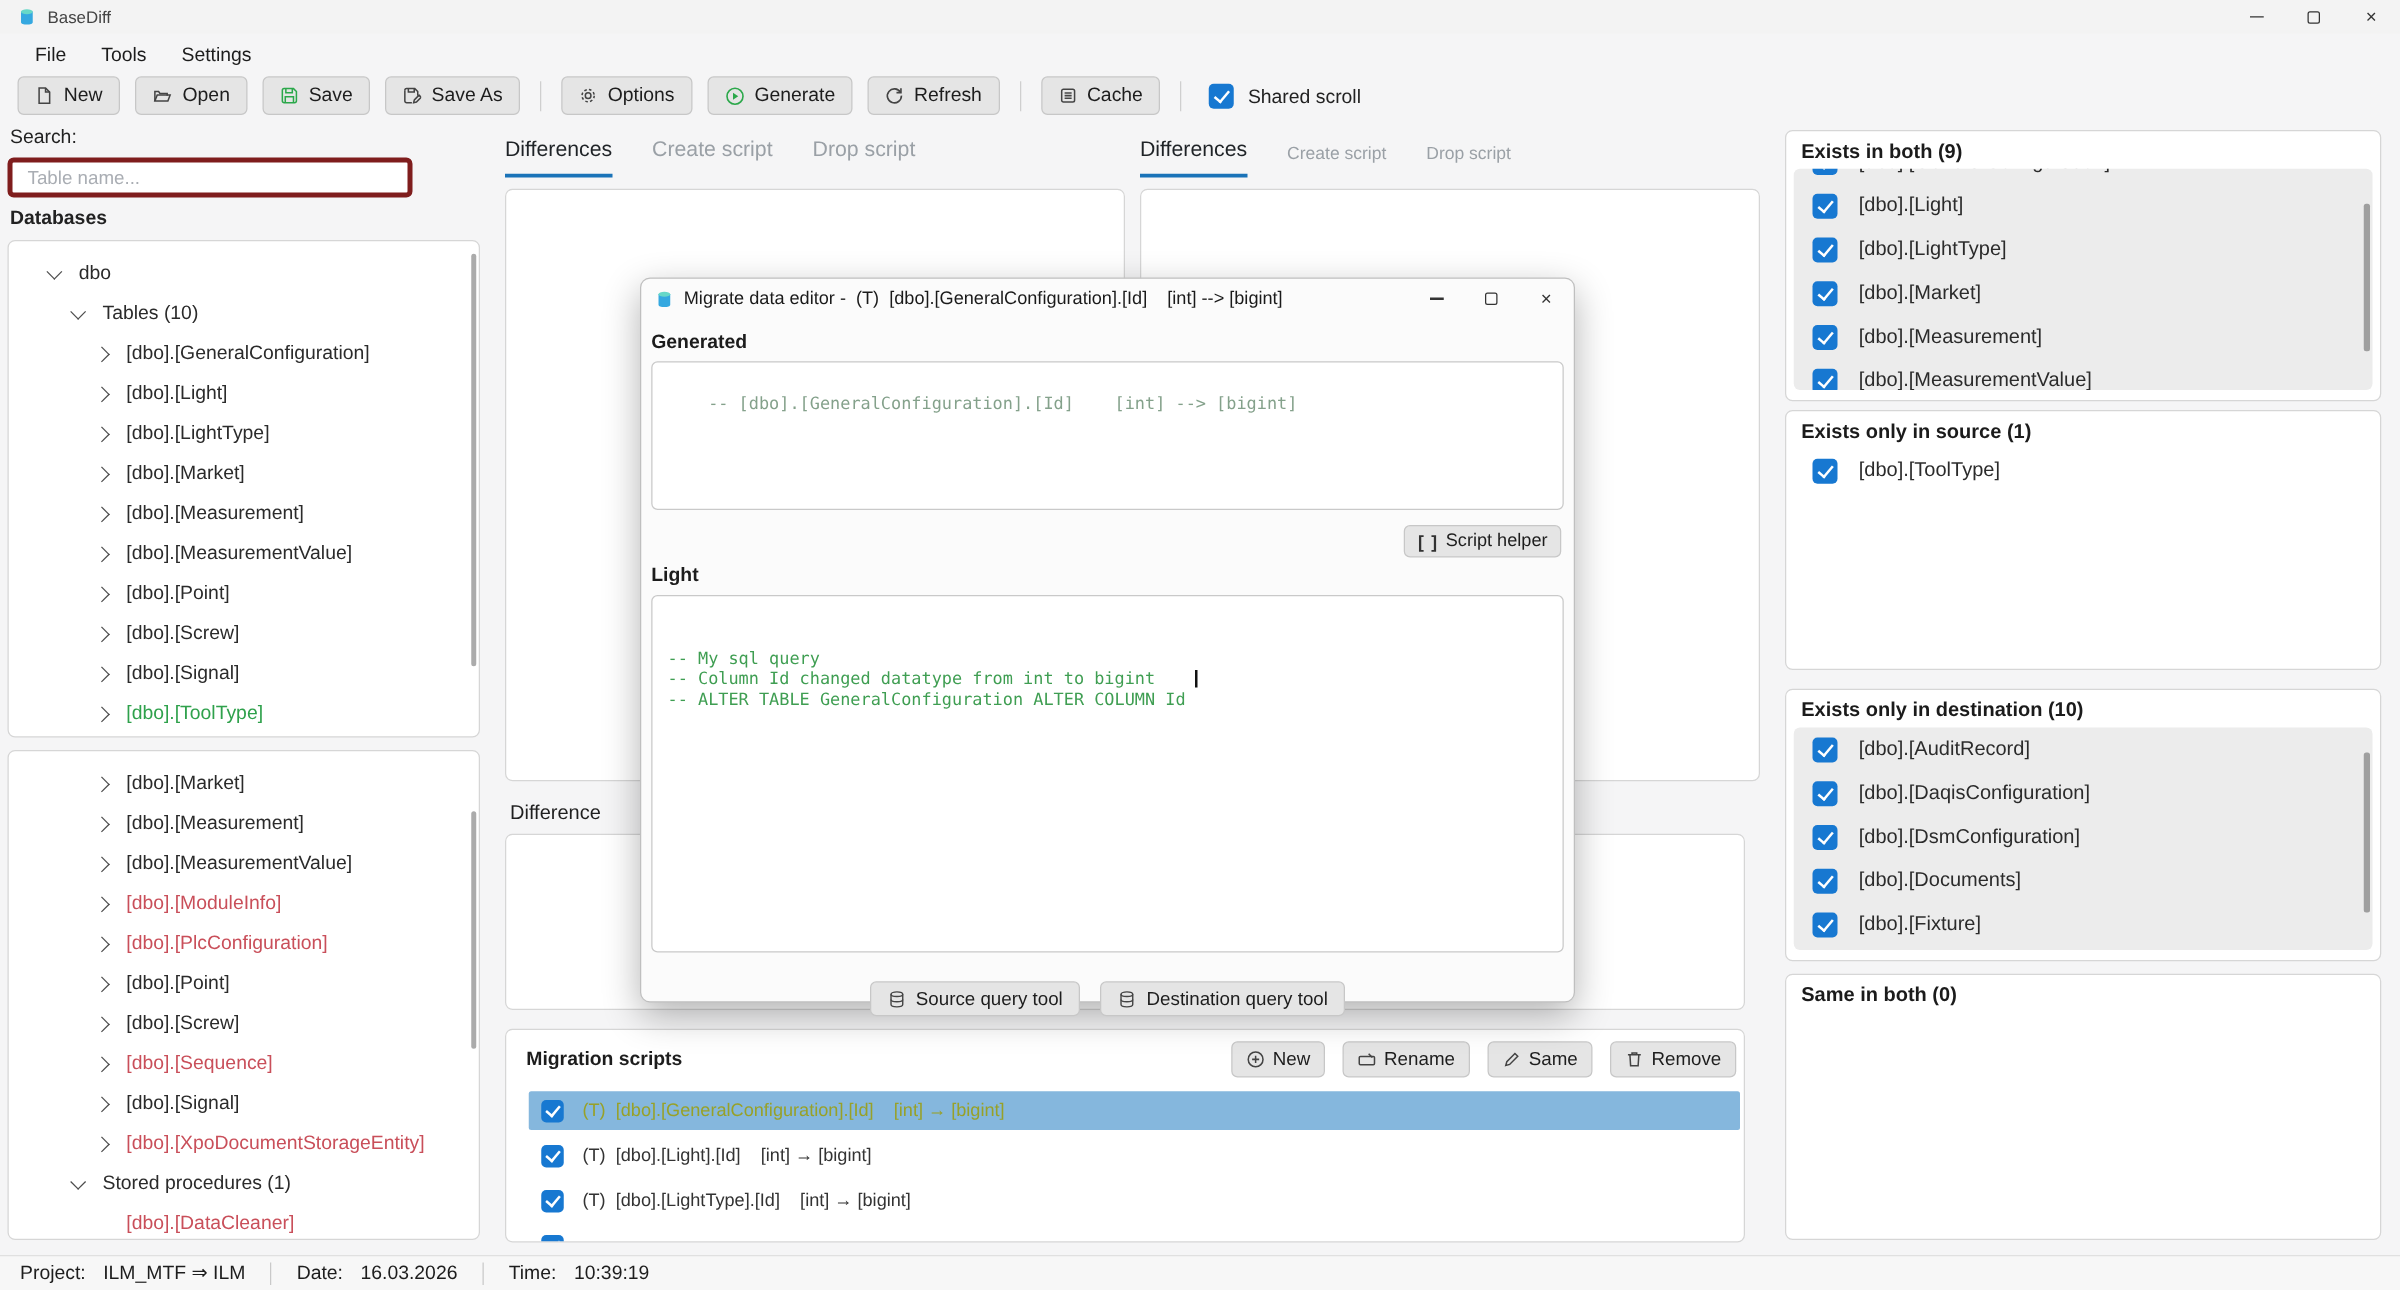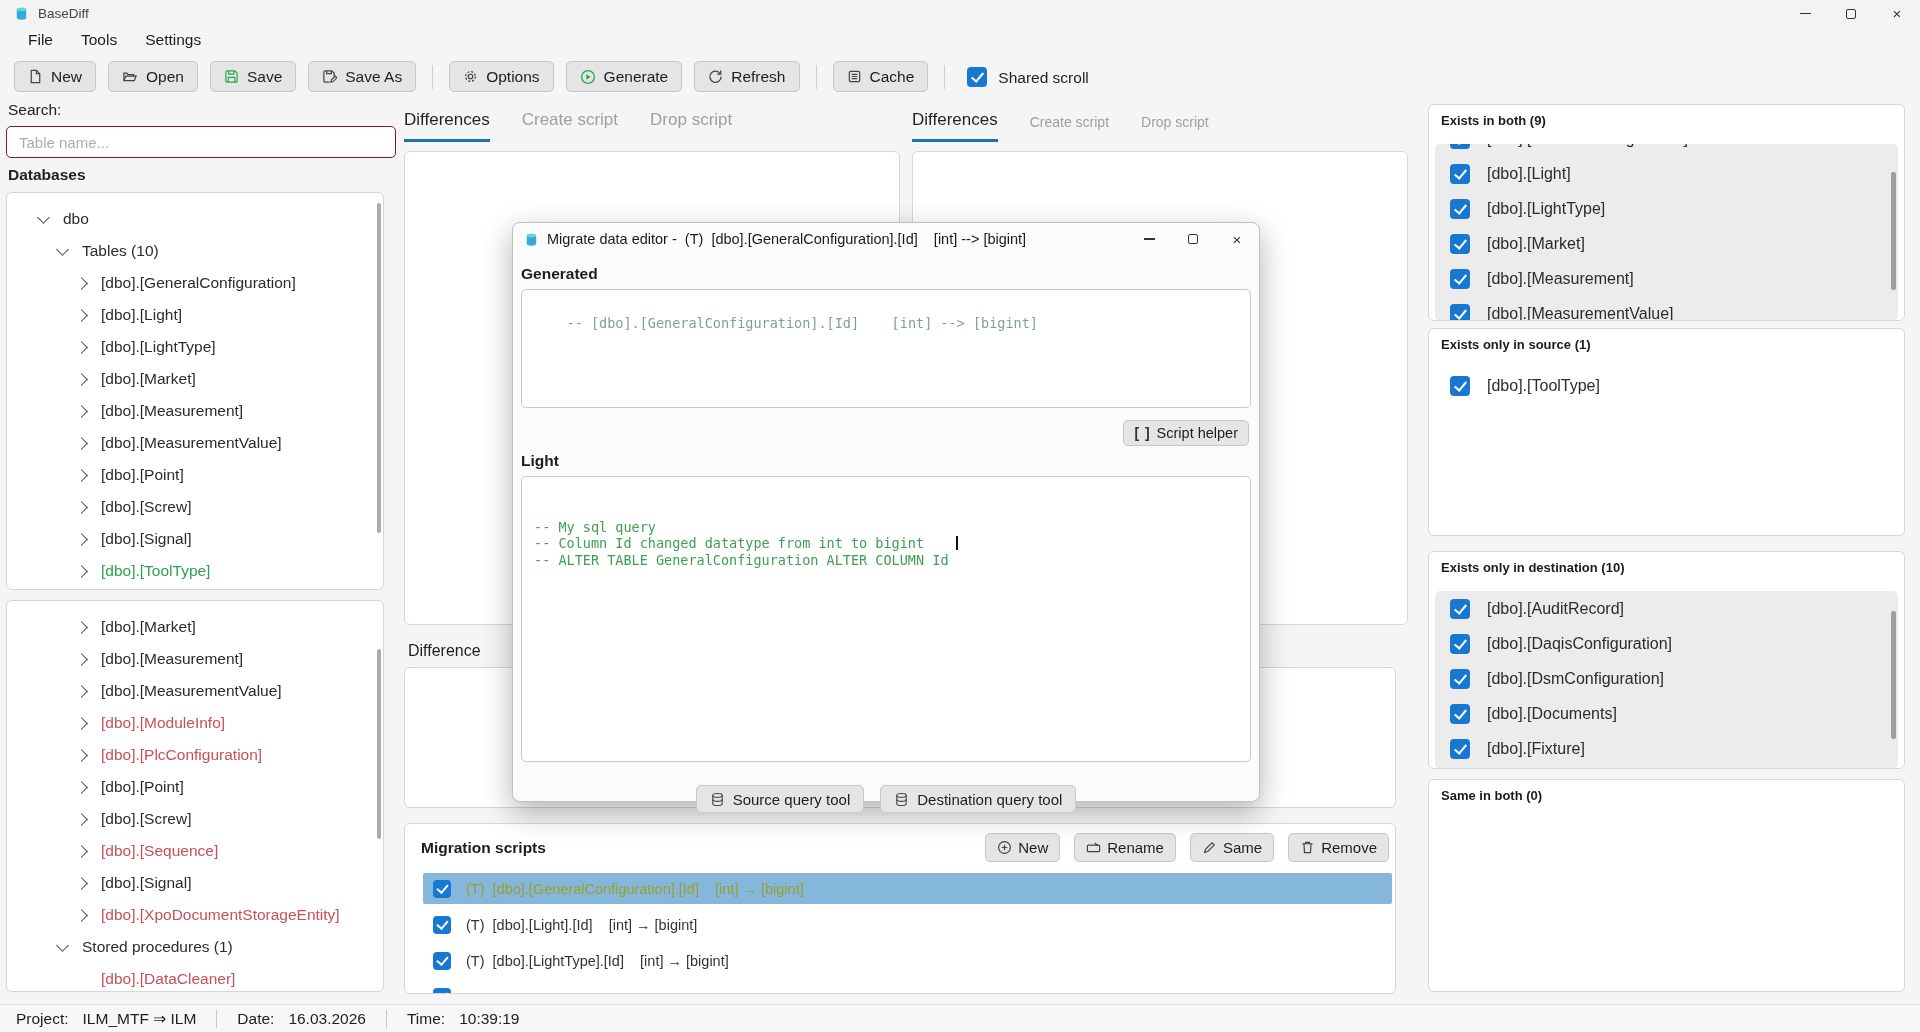--- a/index.html
+++ b/index.html
@@ -12,38 +12,38 @@
   .titlebar .appicon { margin-left:14px; margin-right:9px; }
   .titlebar .apptitle { font-size:13.5px; color:#444; }
   .wctrls { margin-left:auto; display:flex; }
   .wbtn { width:46px; height:27px; display:flex; align-items:center; justify-content:center; color:#333; }
   .wbtn .minbar { width:11px; height:1.3px; background:#333; }
   .wbtn .maxrect { width:10px; height:10px; border:1.2px solid #333; border-radius:2px; }
   .wbtn.close { font-size:15px; }
 
   
   .menubar { position:absolute; left:0; top:27px; width:1920px; height:31px; display:flex;
-    align-items:flex-start; padding-left:14px; gap:0; }
+    align-items:flex-end; padding-left:14px; gap:0; }
   .menuitem { font-size:15.5px; color:#1c1c1c; padding:4px 14px; }
 
   
   .toolbar { position:absolute; left:0; top:59px; width:1920px; height:35px; display:flex;
     align-items:center; padding-left:14px; gap:12px; }
   .btn { display:inline-flex; align-items:center; gap:8px; background:#e5e5e5; border:1px solid #c7c7c7;
     border-radius:5px; padding:0 13px; height:31px; font-size:15.5px; color:#1d1d1d; cursor:default; }
   .btn svg { flex:none; }
   .tsep { width:1px; height:24px; background:#cfcfcf; margin:0 4px; }
   .cb { width:20px; height:20px; background:#1778d1; border-radius:4px; position:relative; flex:none; }
   .cb::after { content:""; position:absolute; left:7px; top:3px; width:5px; height:10px;
     border:solid #fff; border-width:0 2.3px 2.3px 0; transform:rotate(40deg); }
   .sharedscroll { display:flex; align-items:flex-end; gap:11px; font-size:15.5px; margin-left:6px; }
 
   
   .search-label { position:absolute; left:8px; top:101px; font-size:15.5px; }
-  .search-input { position:absolute; left:6px; top:126px; width:390px; height:32px; border:1px solid #7f1d1d;
+  .search-input { position:absolute; left:6px; top:126px; width:324px; height:32px; border:4px solid #7f1d1d;
     border-radius:5px; font-size:15px; padding:0 12px; color:#222; background:#fff;
     font-family:"Liberation Sans",sans-serif; }
   .search-input::placeholder { color:#a9adb3; }
   .db-label { position:absolute; left:8px; top:166px; font-size:15.5px; font-weight:bold; }
   .panel { position:absolute; background:#fff; border:1px solid #d6d6d6; border-radius:6px; overflow:hidden; }
   #tree1 { left:6px; top:192px; width:378px; height:398px; padding-top:10px; }
   #tree2 { left:6px; top:600px; width:378px; height:392px; padding-top:10px; }
   .trow { display:flex; align-items:center; height:32px; font-size:15.5px; color:#2b2b2b; }
   .trow.lvl0 { padding-left:32px; } .trow.lvl1 { padding-left:51px; } .trow.lvl2 { padding-left:70px; }
   .chev { width:9px; height:9px; border-right:1.8px solid #4c4c4c; border-bottom:1.8px solid #4c4c4c;
@@ -76,21 +76,21 @@
   .mrow .cb { width:18px; height:18px; } .mrow .cb::after { left:6px; top:2.5px; width:4.5px; height:9px; }
   .mrow .mlabel { white-space:pre; }
   .mrow.selected { background:#85b7dd; border-radius:2px; }
   .mrow.selected .mlabel { color:#98a128; }
 
   
   .rsec { position:absolute; left:1428px; width:477px; background:#fff; border:1px solid #d6d6d6;
     border-radius:6px; overflow:hidden; }
   #sec1 { top:104px; height:217px; } #sec2 { top:328px; height:208px; }
   #sec3 { top:551px; height:218px; } #sec4 { top:779px; height:213px; }
-  .rsec-title { font-size:13px; font-weight:bold; padding:8px 0 16px 12px; color:#1b1b1b; }
+  .rsec-title { font-size:16px; font-weight:bold; padding:8px 0 4px 12px; color:#1b1b1b; }
   .rlist { margin:0 6px 6px 6px; border-radius:5px; overflow:hidden; position:relative; }
   .rlist.gray { background:#ececec; height:calc(100% - 38px); }
   .ritem { display:flex; align-items:center; height:35px; padding-left:15px; gap:17px;
     font-size:16px; color:#2b2b2b; }
   .ritem.cut-top { margin-top:-23px; }
   .ritem .cb { width:20px; height:20px; }
 
   
   .modal { position:absolute; left:512px; top:222px; width:748px; height:580px; background:#fbfbfb;
     border:1px solid #bfbfbf; border-radius:8px; box-shadow:0 10px 30px rgba(0,0,0,.3); z-index:50; }

